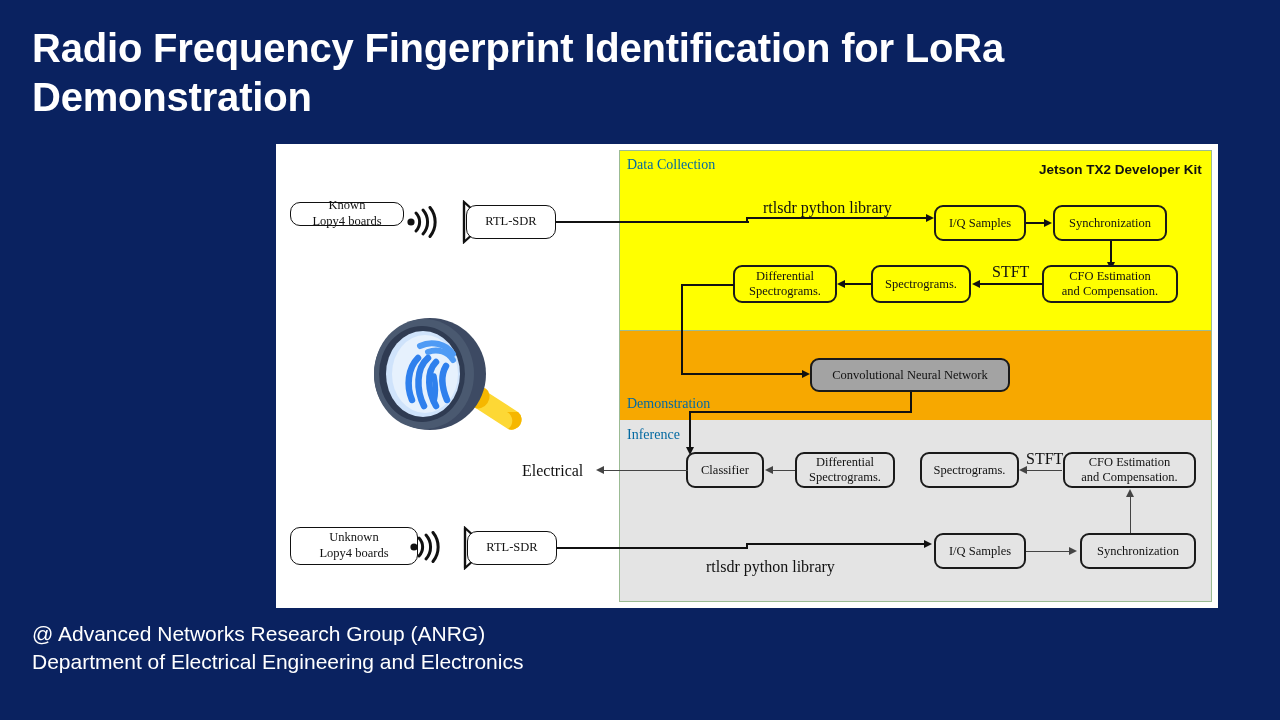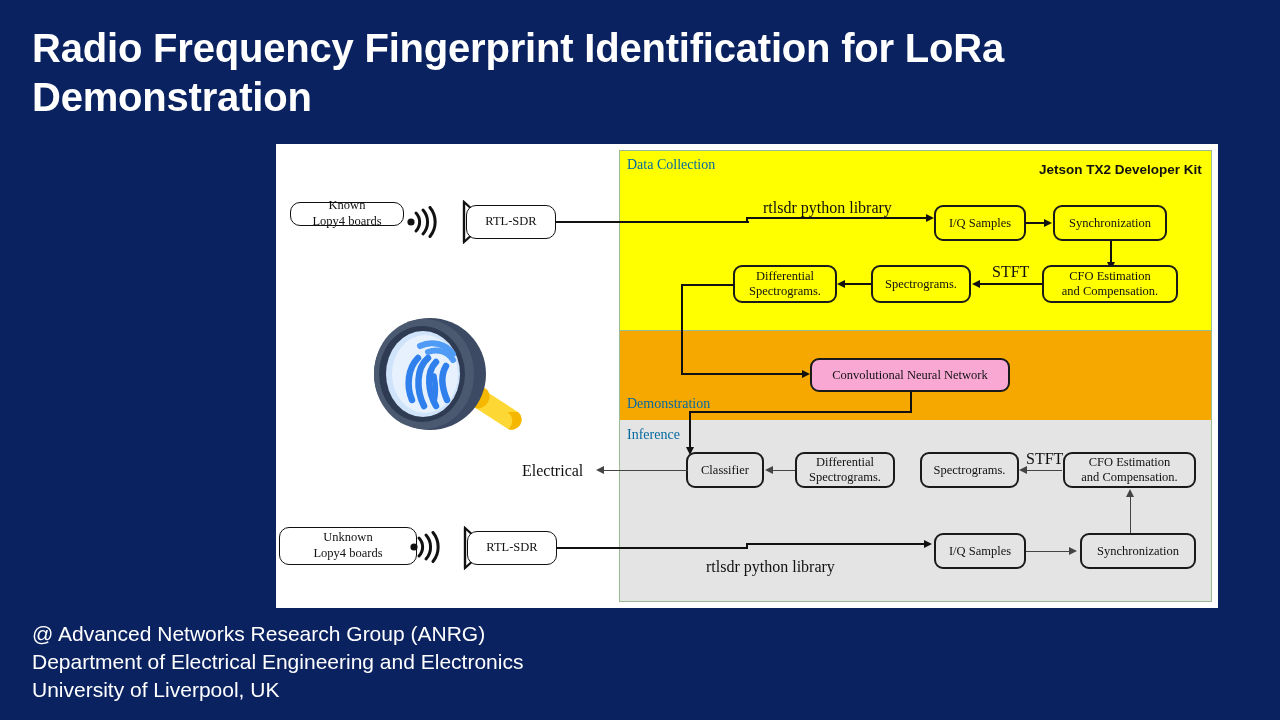--- a/index.html
+++ b/index.html
@@ -54,21 +54,21 @@
     border-radius:9px;
     display:flex;align-items:center;justify-content:center;
     text-align:center;
     font-family:"Liberation Serif", serif;
     font-size:12.5px;
     line-height:1.18;
     color:#111;
     padding:2px 4px;
   }
   .pbox.yellow{background:#ffff00;}
-  .pbox.orange{background:#f9a8d4;}
+  .pbox.orange{background:#a3a3a3;}
   .pbox.grey{background:#e4e4e4;border-color:#1a1a1a;}
 
   
   .ln{position:absolute;background:#111;}
   .ln.h{height:1.6px;}
   .ln.v{width:1.6px;}
   .ln.thick-h{height:2.4px;}
   .ln.grey-h{height:1.4px;background:#444;}
   .ln.grey-v{width:1.4px;background:#444;}
 
@@ -137,21 +137,21 @@
   <svg class="antenna" style="left:185px;top:56px;" width="28" height="44" viewBox="0 0 28 44">
     <path d="M3,2 L3,42 L25,22 Z" fill="#ffffff" stroke="#111" stroke-width="2.2" stroke-linejoin="miter"></path>
     <line x1="3" y1="2" x2="3" y2="42" stroke="#111" stroke-width="2.2"></line>
   </svg>
   <div class="devbox" style="left:190px;top:61px;width:90px;height:34px;">
     <span>RTL-SDR</span>
   </div>
 
   <div class="ln thick-h" style="left:280px;top:77px;width:190px;"></div>
 
-  <div class="devbox" style="left:3px;top:383px;width:138px;height:38px;">
+  <div class="devbox" style="left:14px;top:383px;width:128px;height:38px;">
     <span>Unknown</span>
     <span>Lopy4 boards</span>
   </div>
   <svg class="waves" style="left:131px;top:387px;" width="42" height="32" viewBox="0 0 42 32">
     <circle cx="7" cy="16" r="3.6" fill="#111"></circle>
     <path d="M12,7 A13,13 0 0 1 12,25" stroke="#111" stroke-width="3" fill="none" stroke-linecap="round"></path>
     <path d="M19,4 A18,18 0 0 1 19,28" stroke="#111" stroke-width="3" fill="none" stroke-linecap="round"></path>
     <path d="M26,1.5 A23,23 0 0 1 26,30.5" stroke="#111" stroke-width="3" fill="none" stroke-linecap="round"></path>
   </svg>
   <svg class="antenna" style="left:186px;top:382px;" width="28" height="44" viewBox="0 0 28 44">
@@ -299,14 +299,13 @@
 
   <div class="pbox grey" style="left:804px;top:389px;width:116px;height:36px;">
     <span>Synchronization</span>
   </div>
 
 </div>
 
 <div id="footer">
   <div>@ Advanced Networks Research Group (ANRG)</div>
   <div>Department of Electrical Engineering and Electronics</div>
-  <div>University of Liverpool, UK</div>
 </div>
 
 </body></html>

